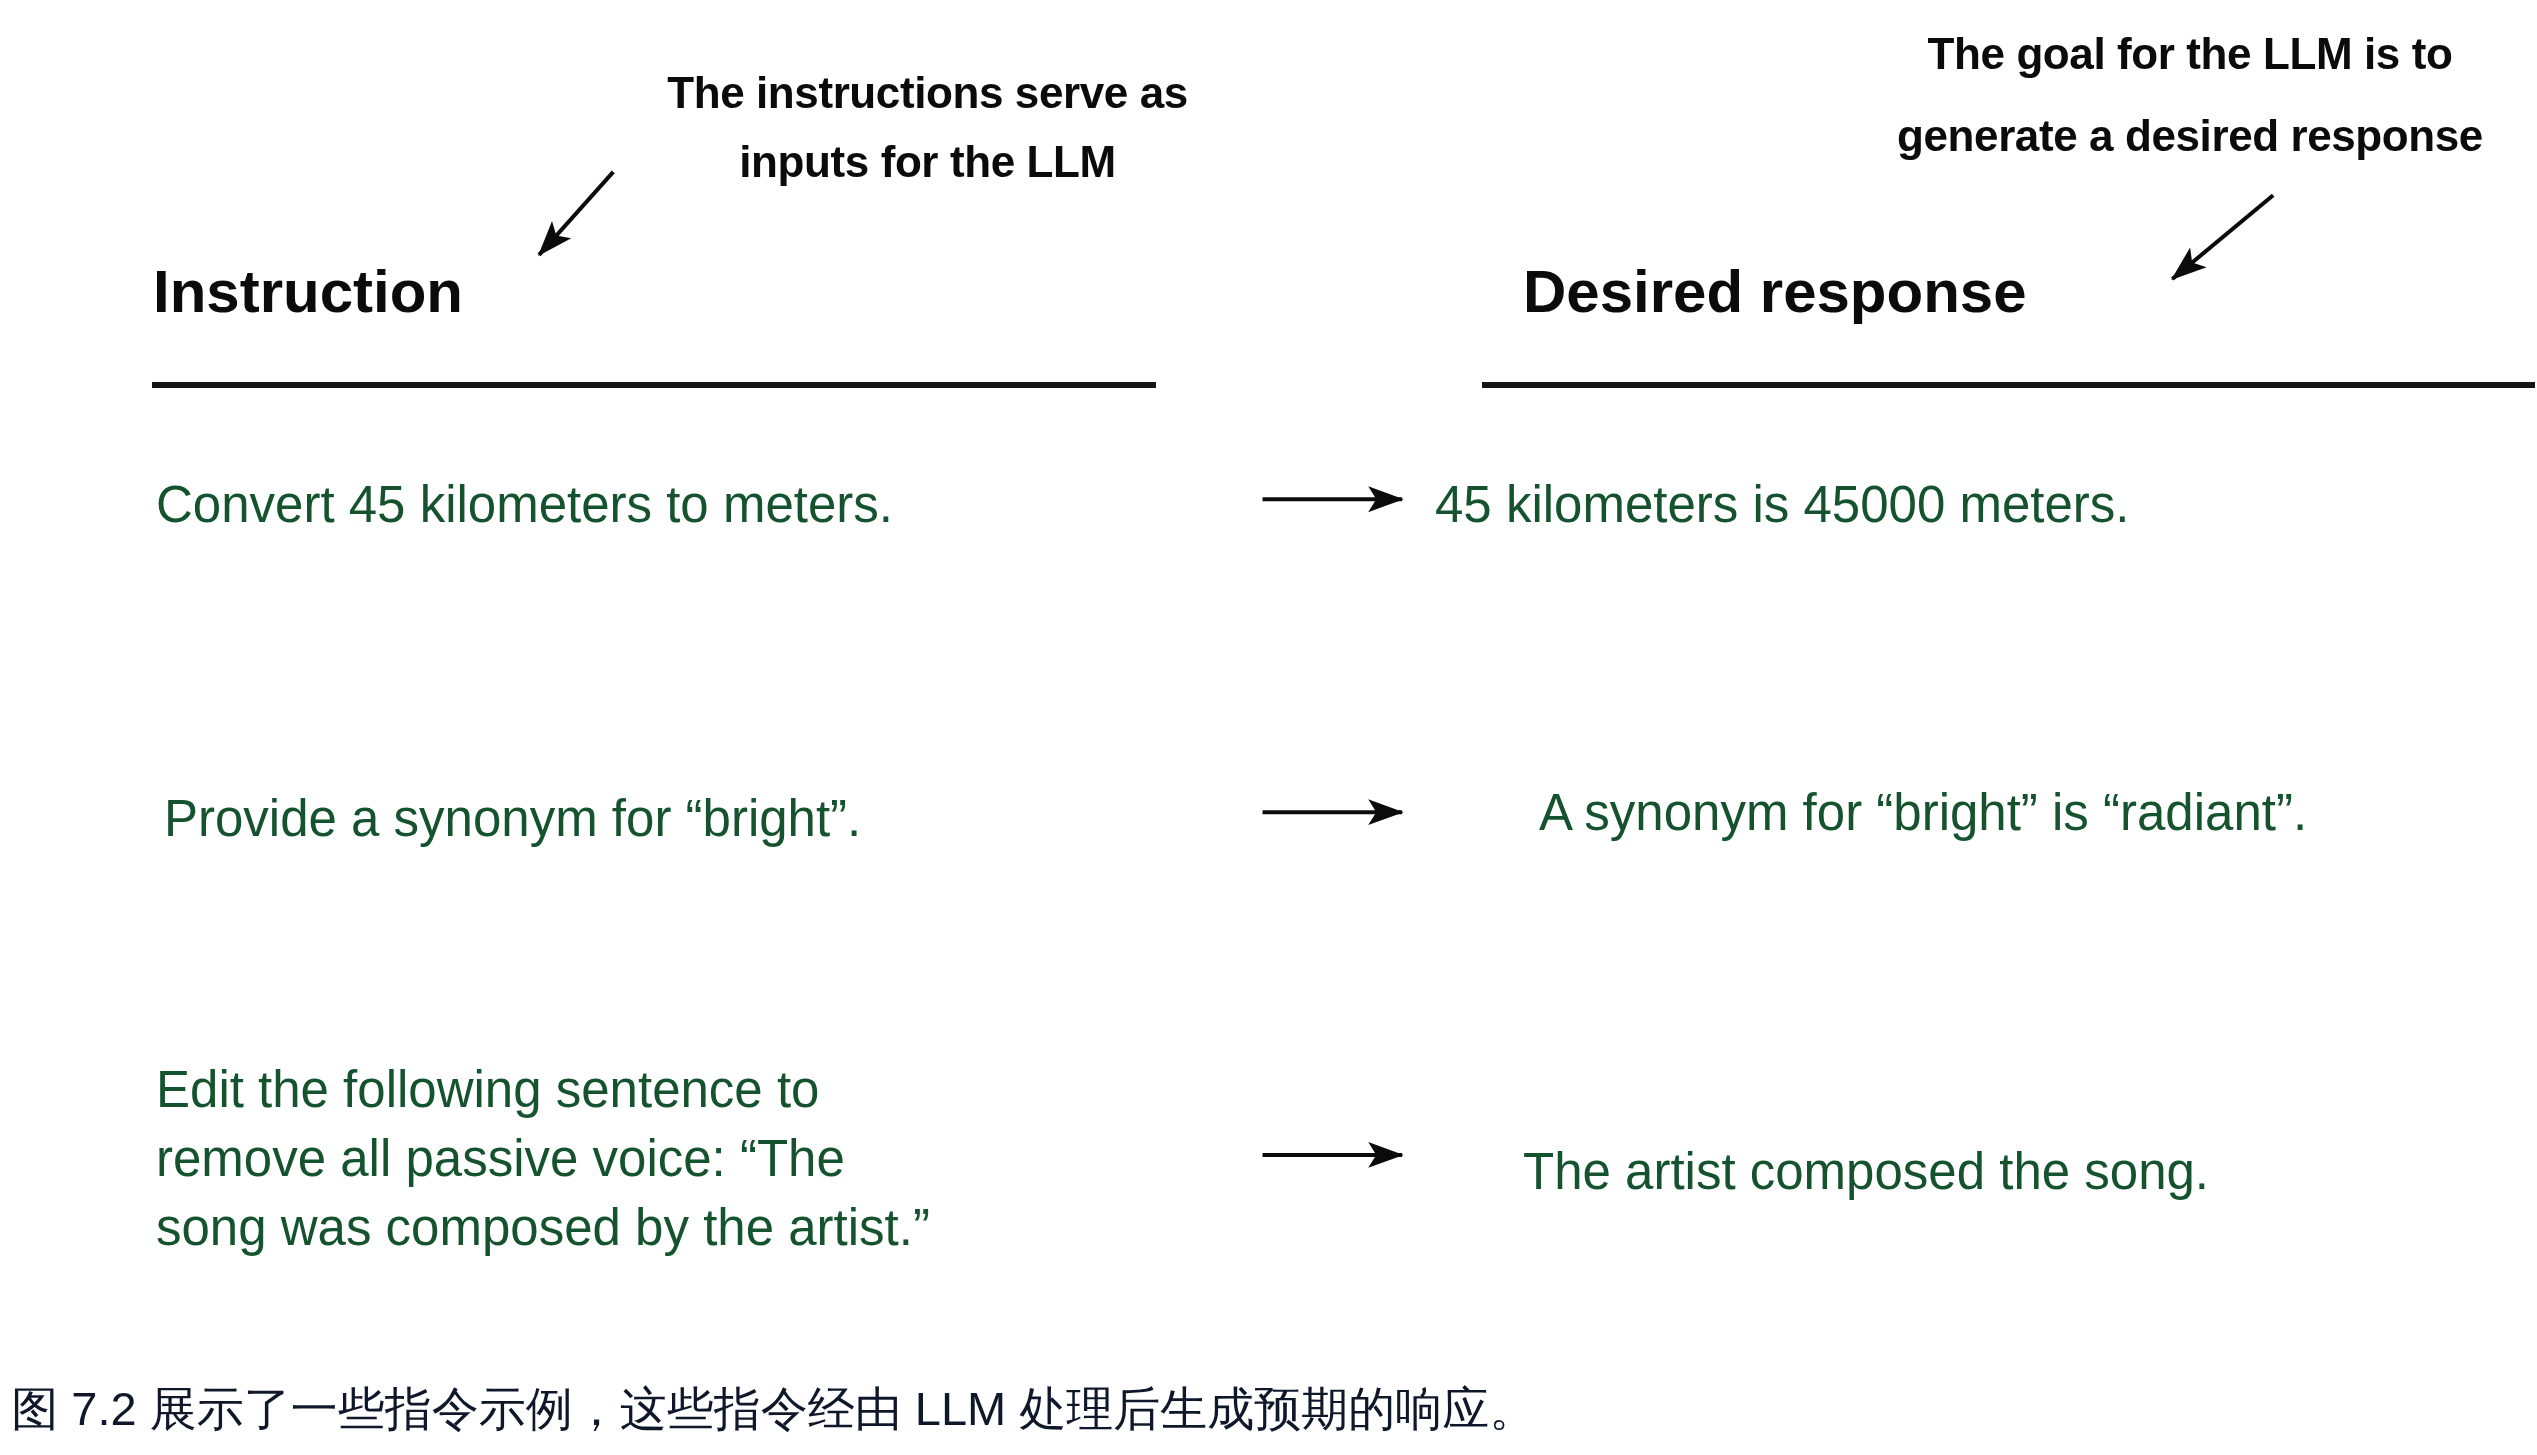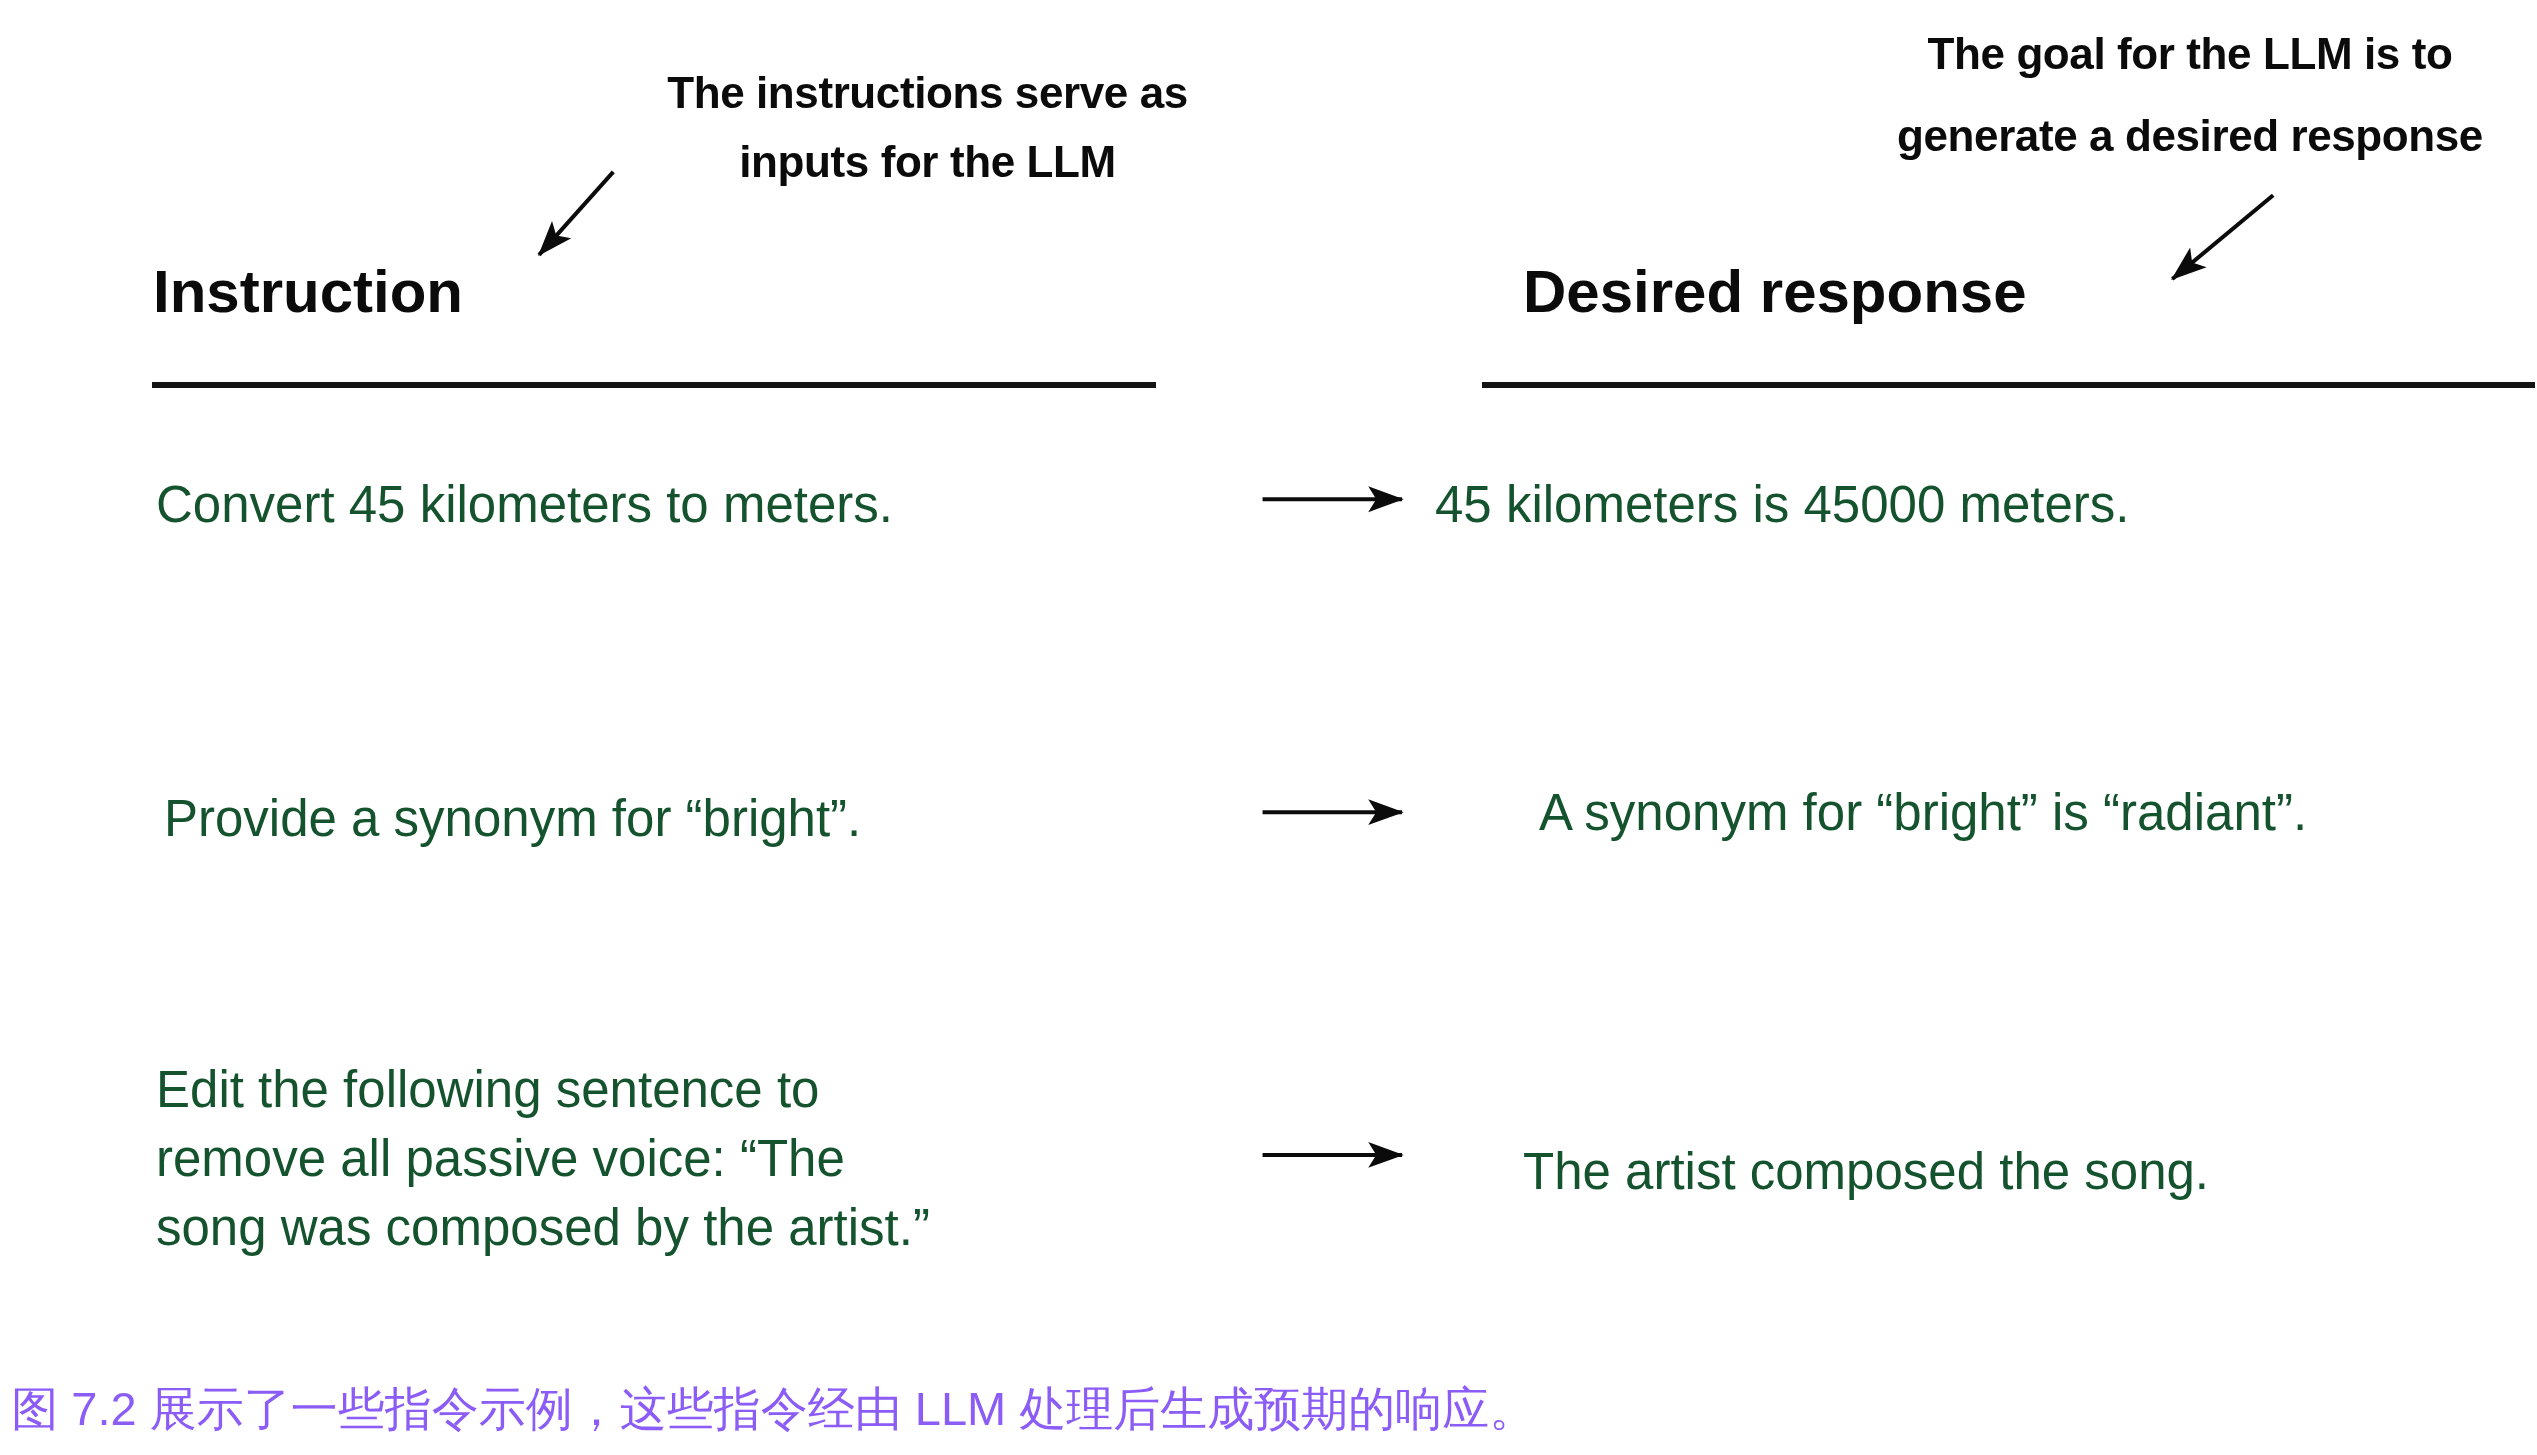--- a/index.html
+++ b/index.html
@@ -51,21 +51,21 @@
     line-height: 69px;
     color: #14532d;
     white-space: nowrap;
   }
   .cell.multiline { white-space: normal; }
 
   
   .caption {
     font-size: 47px;
     line-height: 56px;
-    color: #8b5cf6;
+    color: #0f172a;
     white-space: nowrap;
   }
 
   svg.overlay {
     position: absolute;
     left: 0; top: 0;
     width: 2538px;
     height: 1455px;
     pointer-events: none;
   }

